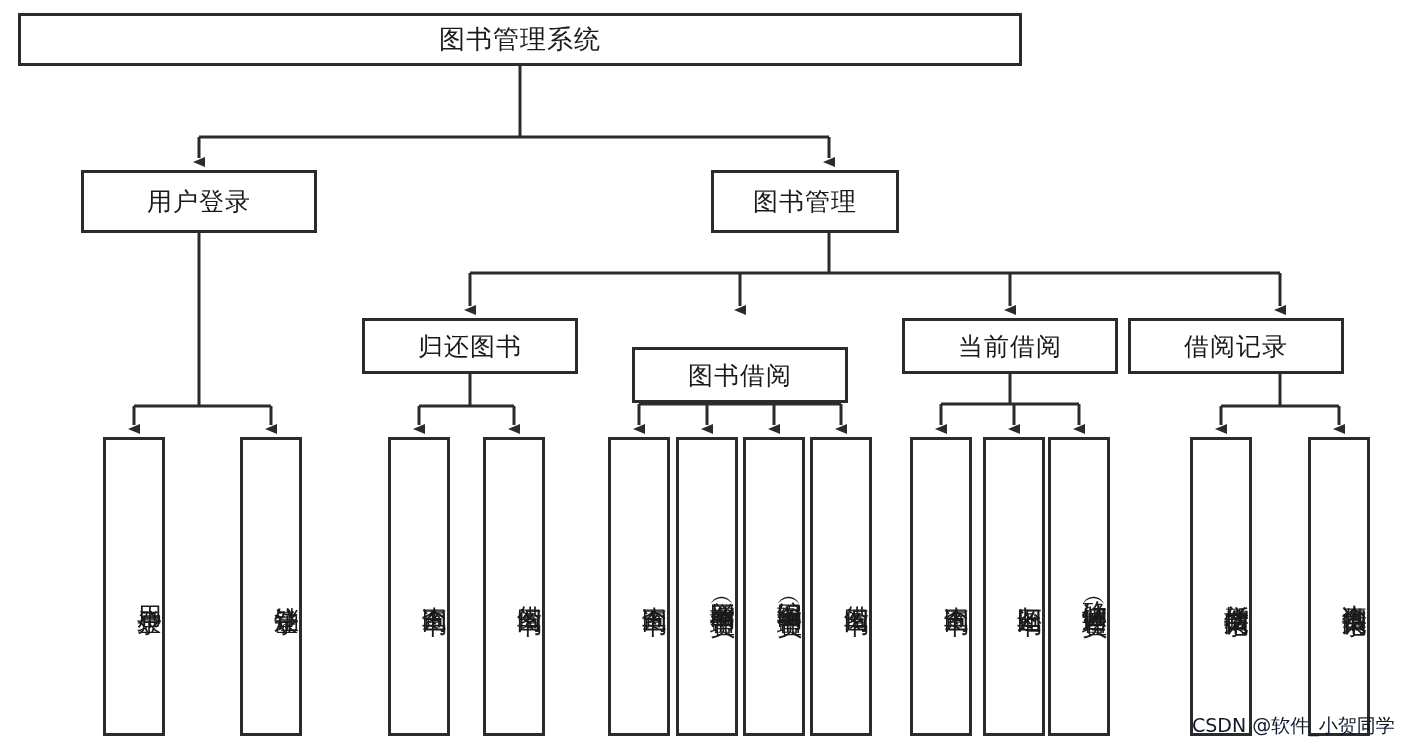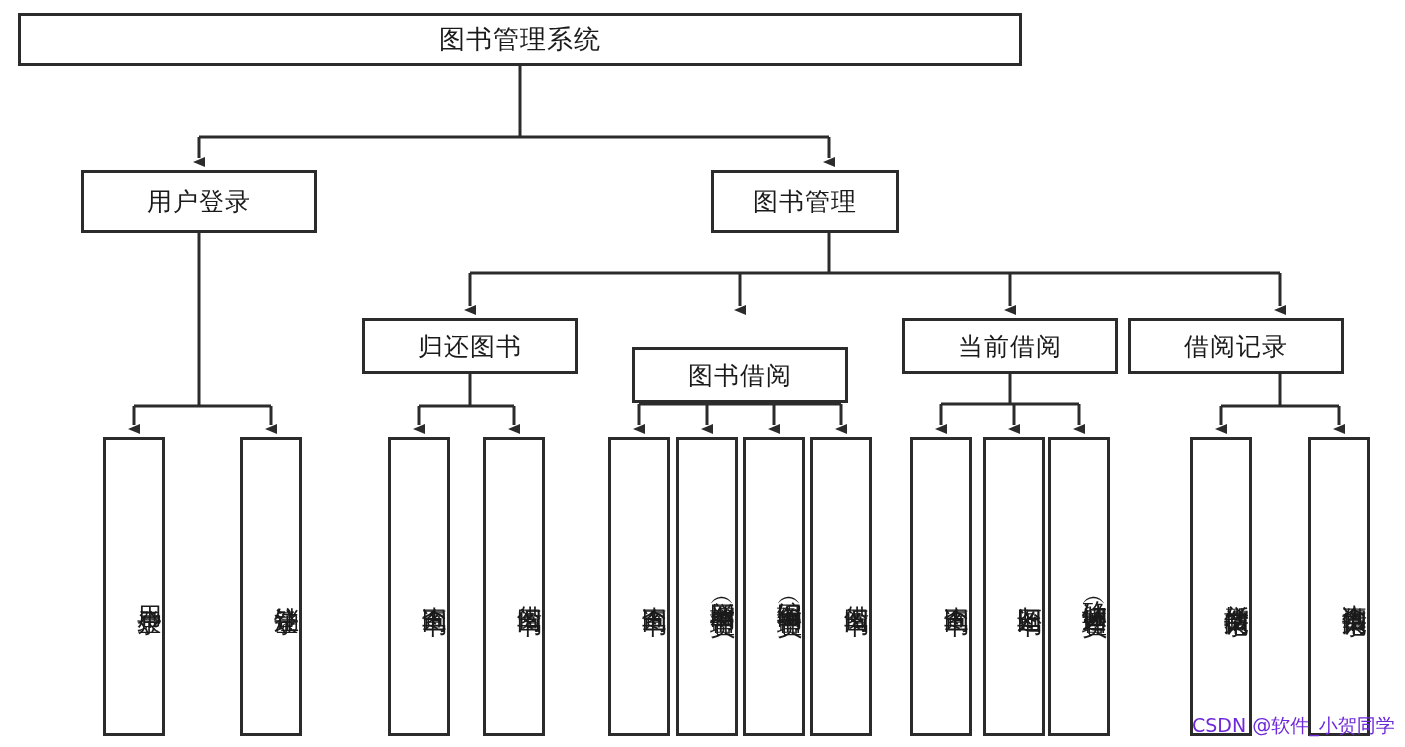--- a/index.html
+++ b/index.html
@@ -57,21 +57,21 @@
     top: 0;
     width: 1405px;
     height: 747px;
     pointer-events: none;
   }
   .watermark {
     position: absolute;
     left: 1192px;
     top: 713px;
     font-size: 19px;
-    color: #6d28d9;
+    color: #0f172a;
     white-space: nowrap;
     font-family: "DejaVu Sans", "Liberation Sans", sans-serif;
   }
 </style>
 </head>
 <body>
 
 <div id="canvas">
 
   <svg class="edges" viewBox="0 0 1405 747">

